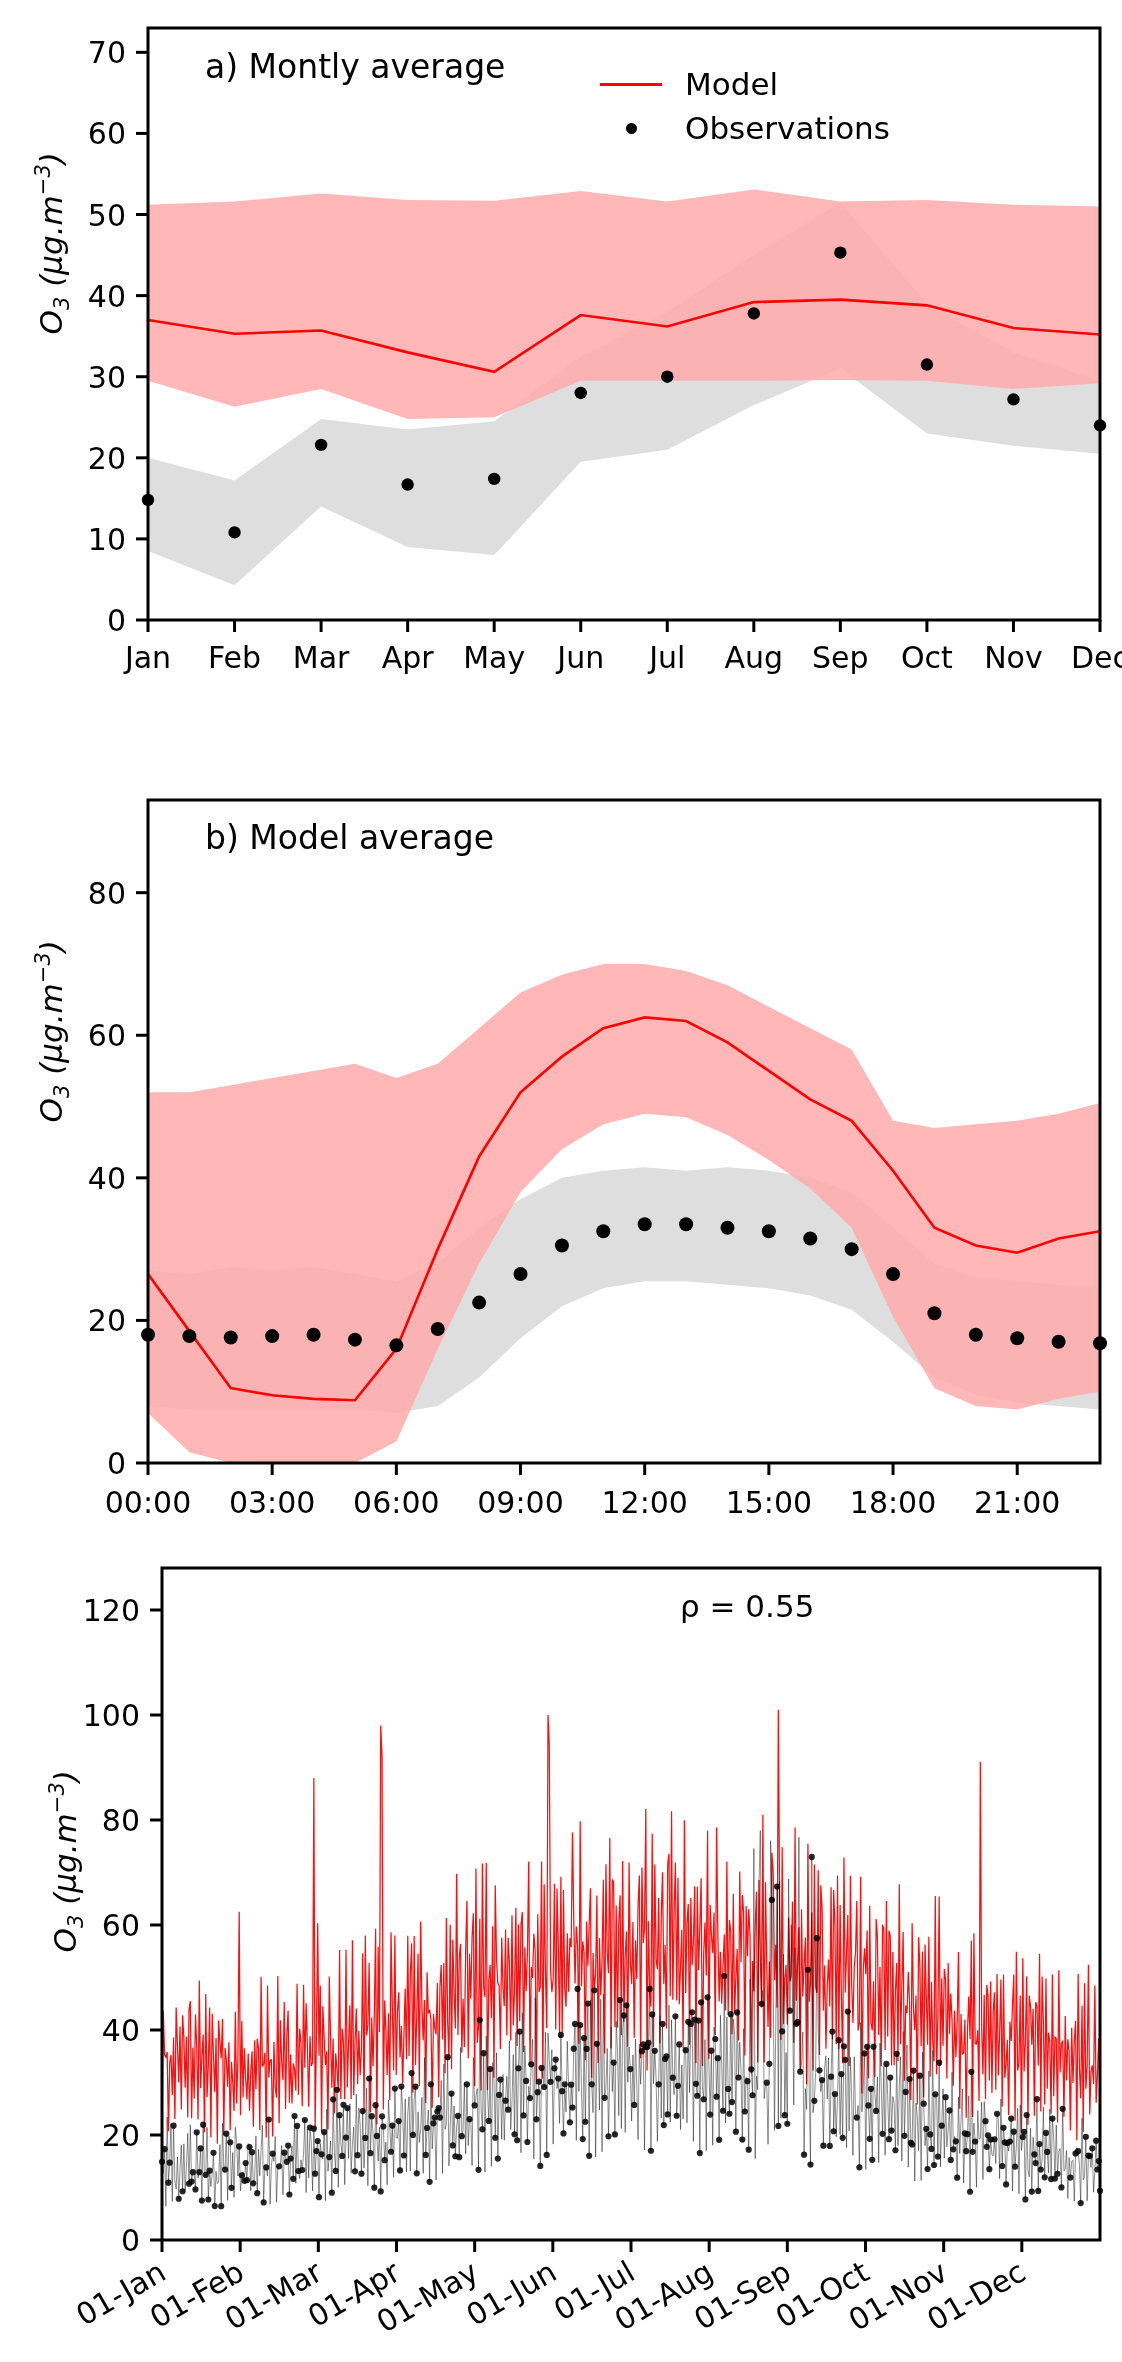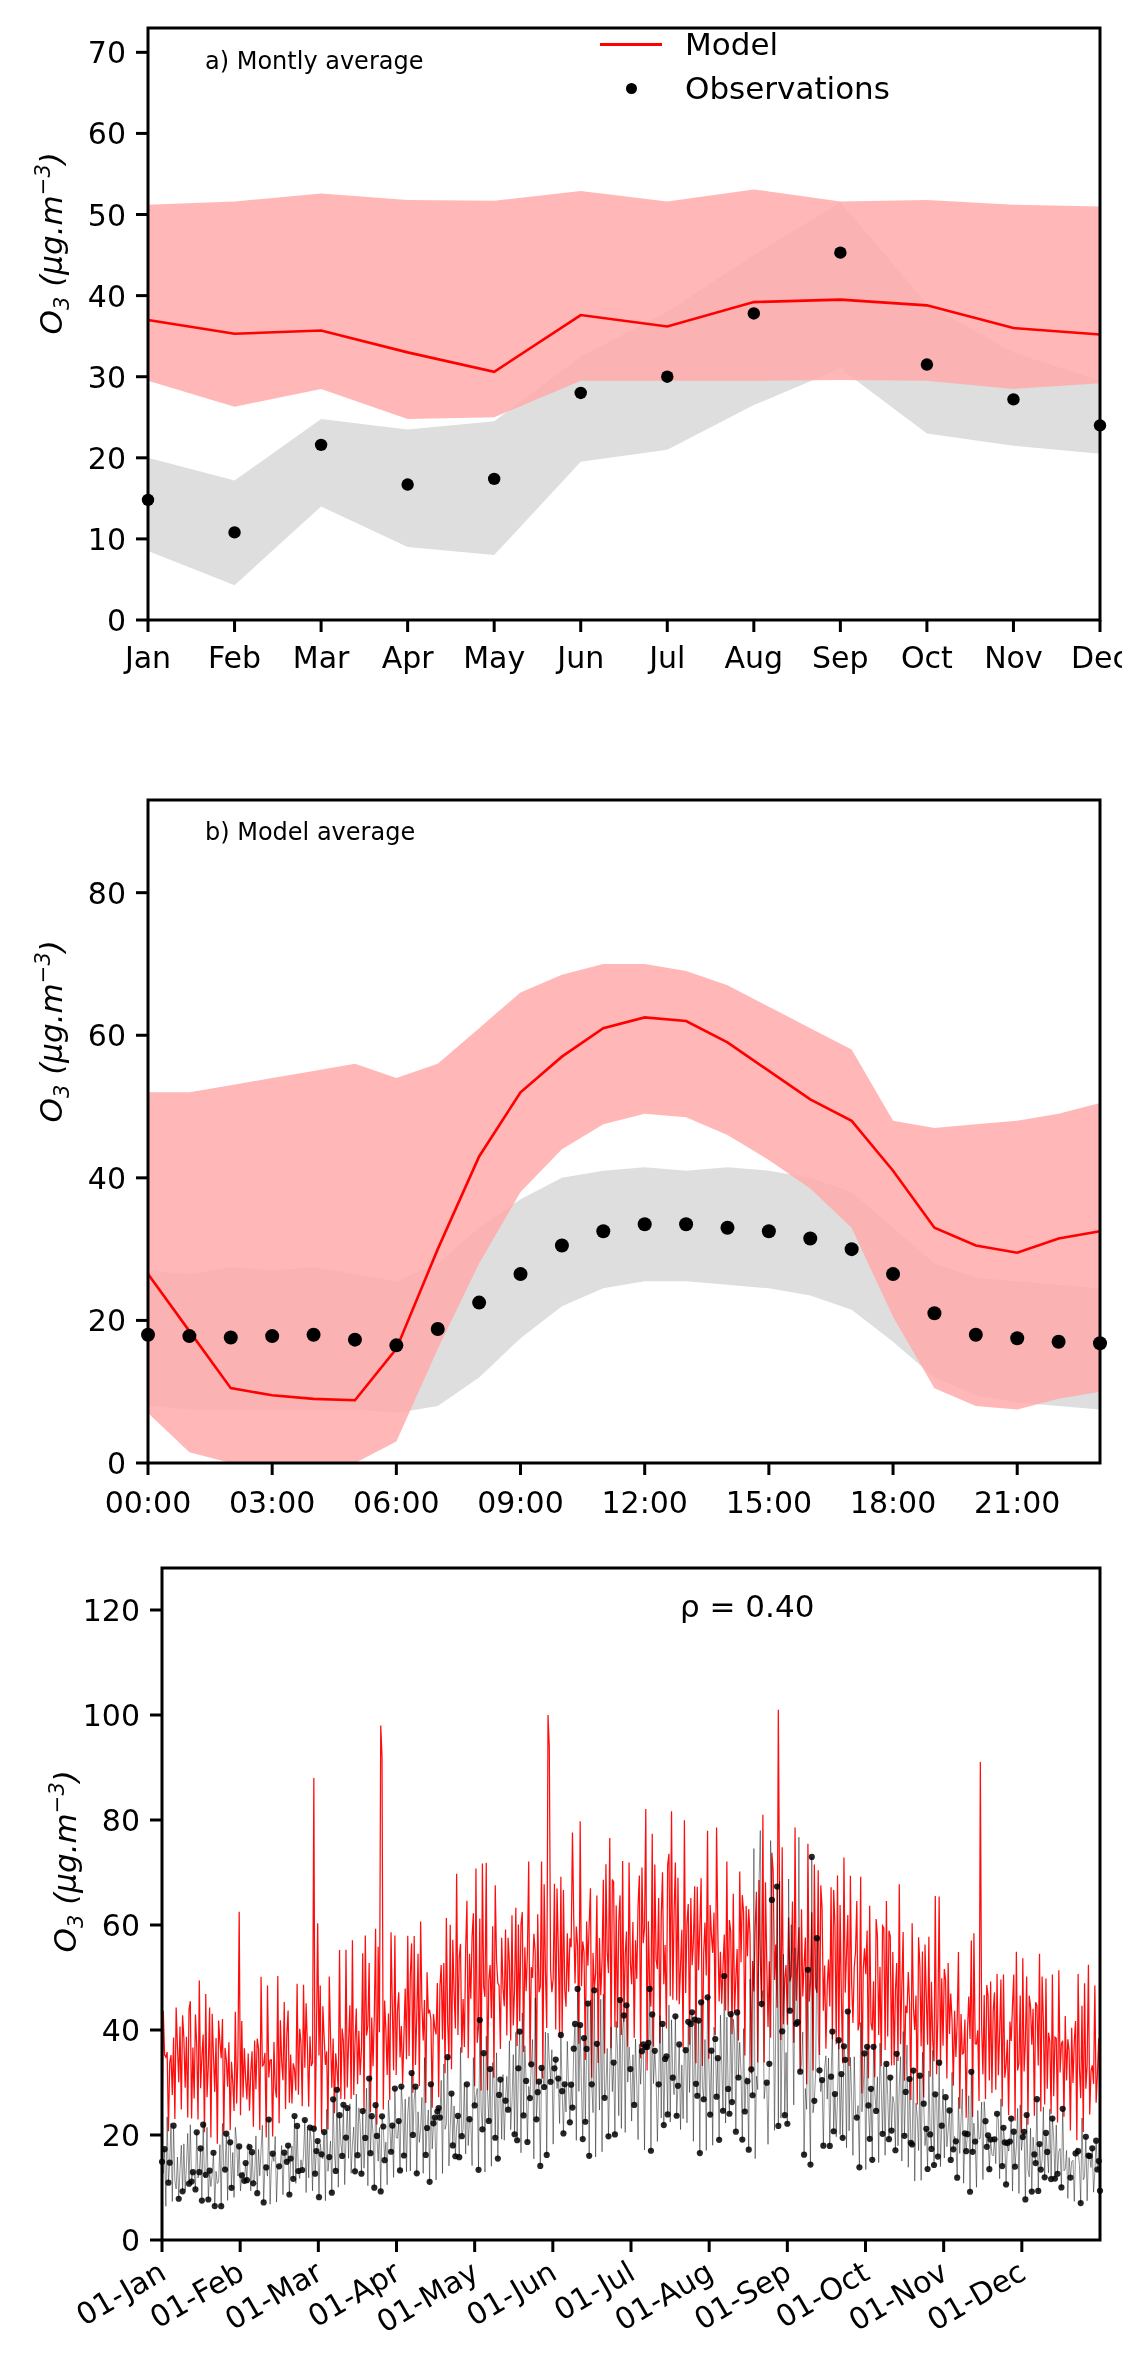--- a/index.html
+++ b/index.html
@@ -9,26 +9,26 @@
 
   .panel{position:absolute;}
 
   svg{display:block;}
 
   .ytitle{position:absolute;font-size:31px;font-style:italic;white-space:nowrap;
           transform:rotate(-90deg);transform-origin:center center;}
   .ytitle sub{font-size:21px;font-style:italic;}
   .ytitle sup{font-size:21px;font-style:italic;}
 
-  .paneltitle{position:absolute;font-size:24px;white-space:nowrap;}
+  .paneltitle{position:absolute;font-size:33px;white-space:nowrap;}
   .annot{position:absolute;font-size:31px;white-space:nowrap;}
   .annot i{font-style:italic;}
   .annot sup{font-size:21px;}
 
-  .legend{position:absolute;}
+  .legend{position:absolute;margin-top:40px;}
   .legrow{display:flex;align-items:center;height:44px;}
   .legswatch{width:72px;display:flex;align-items:center;justify-content:center;}
   .legline{width:62px;height:3px;background:#ff0000;}
   .legdot{width:11px;height:11px;border-radius:50%;background:#000;}
   .legtext{font-size:31px;margin-left:18px;}
 </style>
 </head>
 <body>
 
 <div class="fig">
@@ -182,21 +182,21 @@
       </svg>
   </div>
 
   <div class="panel" id="panel-c" style="left:0;top:1540px;width:1122px;height:822px;">
 
     <div class="ytitle" style="left:-58px;top:300px;width:250px;text-align:center;">
       <span><i>O</i><sub>3</sub> (<i>μg.m</i><sup>−3</sup>)</span>
     </div>
 
 
-    <div class="annot" style="left:680px;top:48px;">ρ = 0.40</div>
+    <div class="annot" style="left:680px;top:48px;">ρ = 0.55</div>
 
 
     <svg id="svg-c" style="position:absolute;left:0;top:0;" width="1122" height="822">
         <path d="M162.00,603.70 L163.29,470.79 L164.57,514.86 L165.86,517.33 L167.15,512.11 L168.43,591.19 L169.72,522.53 L171.01,515.11 L172.29,555.07 L173.58,497.41 L174.87,578.89 L176.15,467.62 L177.44,506.00 L178.73,542.13 L180.01,486.55 L181.30,569.46 L182.59,475.36 L183.87,497.89 L185.16,547.78 L186.45,496.75 L187.73,577.61 L189.02,469.62 L190.31,461.19 L191.59,578.49 L192.88,507.62 L194.17,558.42 L195.45,474.39 L196.74,506.55 L198.03,579.48 L199.31,440.42 L200.60,548.16 L201.89,516.73 L203.17,494.47 L204.46,592.12 L205.75,454.04 L207.03,557.19 L208.32,525.70 L209.61,467.58 L210.89,597.53 L212.18,473.72 L213.47,516.13 L214.75,551.86 L216.04,498.01 L217.33,603.79 L218.61,480.50 L219.90,501.60 L221.19,518.14 L222.47,479.10 L223.76,595.51 L225.05,507.91 L226.33,520.06 L227.62,546.83 L228.91,502.29 L230.19,590.20 L231.48,521.67 L232.77,542.28 L234.05,570.92 L235.34,471.77 L236.63,563.60 L237.91,517.74 L239.20,371.82 L240.49,575.26 L241.78,480.90 L243.06,557.48 L244.35,508.23 L245.64,538.71 L246.92,559.36 L248.21,513.45 L249.50,570.72 L250.78,531.44 L252.07,511.21 L253.36,586.66 L254.64,500.58 L255.93,549.30 L257.22,498.67 L258.50,508.38 L259.79,590.03 L261.08,436.81 L262.36,526.38 L263.65,523.94 L264.94,512.94 L266.22,597.55 L267.51,445.48 L268.80,537.48 L270.08,520.17 L271.37,519.86 L272.66,596.43 L273.94,502.02 L275.23,548.07 L276.52,557.63 L277.80,435.92 L279.09,583.33 L280.38,480.22 L281.66,521.22 L282.95,540.28 L284.24,461.91 L285.52,569.09 L286.81,494.85 L288.10,470.42 L289.38,562.78 L290.67,514.52 L291.96,563.58 L293.24,523.38 L294.53,529.37 L295.82,550.60 L297.10,443.67 L298.39,554.63 L299.68,488.74 L300.96,502.60 L302.25,566.30 L303.54,444.65 L304.82,527.63 L306.11,463.26 L307.40,505.70 L308.68,566.73 L309.97,496.20 L311.26,525.92 L312.54,522.64 L313.83,238.00 L315.12,588.93 L316.40,495.99 L317.69,383.27 L318.98,515.52 L320.26,445.41 L321.55,591.98 L322.84,466.18 L324.12,496.83 L325.41,524.95 L326.70,511.39 L327.98,589.55 L329.27,436.57 L330.56,497.68 L331.84,547.68 L333.13,498.57 L334.42,573.18 L335.70,513.21 L336.99,529.77 L338.28,550.73 L339.56,410.05 L340.85,559.08 L342.14,488.63 L343.42,501.90 L344.71,559.27 L346.00,409.87 L347.28,547.58 L348.57,502.99 L349.86,465.33 L351.14,559.07 L352.43,400.31 L353.72,555.08 L355.00,502.92 L356.29,468.53 L357.58,544.13 L358.86,490.86 L360.15,535.24 L361.44,509.67 L362.72,413.16 L364.01,571.57 L365.30,395.56 L366.58,495.46 L367.87,485.52 L369.16,422.94 L370.44,572.21 L371.73,477.58 L373.02,526.12 L374.30,475.43 L375.59,388.65 L376.88,584.48 L378.16,406.86 L379.45,492.15 L380.74,185.50 L382.02,217.00 L383.31,569.44 L384.60,460.57 L385.88,490.14 L387.17,534.90 L388.46,473.45 L389.74,560.25 L391.03,392.21 L392.32,466.70 L393.60,530.22 L394.89,395.47 L396.18,535.01 L397.47,470.73 L398.75,452.28 L400.04,517.44 L401.33,485.95 L402.61,543.64 L403.90,496.95 L405.19,448.51 L406.47,519.34 L407.76,395.76 L409.05,515.90 L410.33,434.65 L411.62,403.39 L412.91,552.77 L414.19,396.07 L415.48,525.00 L416.77,475.32 L418.05,413.85 L419.34,545.99 L420.63,381.62 L421.91,464.86 L423.20,500.60 L424.49,460.10 L425.77,563.08 L427.06,432.21 L428.35,473.51 L429.63,469.73 L430.92,479.75 L432.21,567.65 L433.49,474.02 L434.78,487.95 L436.07,494.37 L437.35,442.96 L438.64,557.27 L439.93,446.28 L441.21,425.10 L442.50,499.50 L443.79,422.95 L445.07,533.31 L446.36,377.96 L447.65,481.87 L448.93,518.77 L450.22,384.82 L451.51,529.35 L452.79,399.79 L454.08,452.09 L455.37,488.42 L456.65,333.83 L457.94,495.07 L459.23,417.62 L460.51,403.93 L461.80,512.66 L463.09,459.07 L464.37,507.01 L465.66,409.84 L466.95,360.78 L468.23,518.13 L469.52,413.86 L470.81,458.69 L472.09,396.35 L473.38,373.23 L474.67,546.33 L475.95,328.49 L477.24,502.85 L478.53,486.23 L479.81,378.47 L481.10,550.46 L482.39,323.55 L483.67,446.68 L484.96,457.00 L486.25,322.78 L487.53,550.36 L488.82,439.97 L490.11,424.93 L491.39,478.24 L492.68,386.20 L493.97,537.84 L495.25,345.18 L496.54,420.27 L497.83,443.13 L499.11,445.59 L500.40,508.99 L501.69,397.85 L502.97,447.58 L504.26,466.29 L505.55,389.51 L506.83,495.51 L508.12,397.78 L509.41,422.75 L510.69,500.49 L511.98,375.38 L513.27,485.60 L514.55,449.87 L515.84,367.75 L517.13,506.03 L518.41,384.40 L519.70,481.26 L520.99,384.63 L522.27,371.96 L523.56,512.00 L524.85,407.21 L526.13,451.16 L527.42,412.76 L528.71,321.49 L529.99,526.18 L531.28,426.97 L532.57,437.87 L533.85,393.75 L535.14,410.62 L536.43,544.45 L537.71,374.37 L539.00,452.15 L540.29,446.72 L541.57,321.44 L542.86,538.38 L544.15,344.28 L545.43,430.95 L546.72,487.92 L548.01,175.00 L549.29,206.50 L550.58,429.62 L551.87,452.26 L553.16,439.03 L554.44,343.76 L555.73,489.60 L557.02,348.48 L558.30,407.05 L559.59,497.22 L560.88,336.83 L562.16,495.16 L563.45,349.98 L564.74,449.26 L566.02,466.65 L567.31,393.29 L568.60,451.84 L569.88,398.38 L571.17,407.12 L572.46,292.44 L573.74,379.35 L575.03,443.54 L576.32,386.44 L577.60,405.66 L578.89,503.84 L580.18,281.34 L581.46,446.27 L582.75,401.42 L584.04,412.29 L585.32,519.99 L586.61,381.58 L587.90,425.77 L589.18,384.45 L590.47,348.34 L591.76,537.68 L593.04,413.10 L594.33,449.02 L595.62,433.50 L596.90,355.42 L598.19,522.99 L599.48,398.02 L600.76,455.17 L602.05,420.38 L603.34,339.77 L604.62,513.49 L605.91,324.31 L607.20,411.93 L608.48,433.09 L609.77,297.91 L611.06,508.32 L612.34,339.62 L613.63,342.08 L614.92,487.24 L616.20,365.54 L617.49,487.82 L618.78,381.22 L620.06,355.40 L621.35,495.08 L622.64,320.89 L623.92,481.64 L625.21,415.30 L626.50,391.45 L627.78,506.68 L629.07,322.44 L630.36,422.57 L631.64,444.24 L632.93,382.13 L634.22,497.71 L635.50,400.20 L636.79,438.88 L638.08,365.00 L639.36,335.59 L640.65,518.18 L641.94,327.47 L643.22,403.23 L644.51,387.82 L645.80,269.05 L647.08,530.38 L648.37,381.33 L649.66,444.55 L650.94,466.61 L652.23,293.78 L653.52,506.63 L654.80,324.59 L656.09,419.25 L657.38,429.10 L658.66,358.07 L659.95,503.58 L661.24,377.12 L662.52,332.35 L663.81,444.31 L665.10,404.94 L666.38,488.56 L667.67,324.88 L668.96,313.71 L670.24,456.15 L671.53,271.21 L672.82,459.86 L674.10,372.64 L675.39,322.57 L676.68,460.52 L677.96,337.77 L679.25,464.18 L680.54,425.22 L681.82,389.75 L683.11,508.10 L684.40,280.20 L685.68,452.91 L686.97,382.90 L688.26,363.89 L689.54,504.87 L690.83,357.96 L692.12,425.19 L693.40,401.83 L694.69,346.23 L695.98,523.25 L697.26,346.76 L698.55,430.14 L699.84,386.51 L701.12,338.16 L702.41,526.09 L703.70,412.82 L704.98,382.61 L706.27,435.49 L707.56,290.66 L708.84,518.70 L710.13,364.93 L711.42,394.91 L712.71,412.84 L713.99,372.56 L715.28,494.89 L716.57,287.46 L717.85,393.63 L719.14,461.50 L720.43,411.88 L721.71,463.85 L723.00,426.89 L724.29,394.53 L725.57,470.53 L726.86,321.45 L728.15,473.85 L729.43,380.03 L730.72,391.29 L732.01,494.20 L733.29,353.75 L734.58,473.16 L735.87,437.39 L737.15,408.91 L738.44,500.47 L739.73,331.40 L741.01,422.27 L742.30,355.15 L743.59,372.05 L744.87,515.48 L746.16,366.00 L747.45,416.35 L748.73,369.15 L750.02,394.78 L751.31,533.41 L752.59,420.97 L753.88,451.42 L755.17,387.46 L756.45,351.69 L757.74,522.38 L759.03,340.10 L760.31,417.76 L761.60,467.54 L762.89,274.78 L764.17,522.57 L765.46,342.35 L766.75,422.82 L768.03,487.07 L769.32,421.36 L770.61,497.78 L771.89,312.77 L773.18,331.28 L774.47,439.99 L775.75,404.50 L777.04,467.79 L778.33,169.75 L779.61,366.77 L780.90,499.97 L782.19,307.21 L783.47,484.26 L784.76,438.51 L786.05,425.05 L787.33,484.64 L788.62,377.47 L789.91,441.47 L791.19,435.84 L792.48,361.40 L793.77,502.87 L795.05,287.46 L796.34,460.83 L797.63,422.30 L798.91,387.34 L800.20,531.58 L801.49,369.20 L802.77,456.39 L804.06,425.67 L805.35,397.60 L806.63,544.33 L807.92,303.72 L809.21,461.81 L810.49,442.38 L811.78,372.24 L813.07,530.49 L814.35,324.42 L815.64,446.94 L816.93,452.76 L818.21,330.33 L819.50,514.88 L820.79,345.39 L822.07,367.70 L823.36,470.75 L824.65,425.51 L825.93,508.78 L827.22,446.31 L828.51,419.62 L829.79,466.56 L831.08,347.25 L832.37,499.23 L833.65,350.03 L834.94,385.57 L836.23,504.32 L837.51,335.40 L838.80,509.16 L840.09,365.12 L841.37,455.71 L842.66,523.34 L843.95,317.49 L845.23,452.61 L846.52,414.10 L847.81,375.13 L849.09,526.07 L850.38,335.70 L851.67,443.75 L852.95,483.07 L854.24,427.79 L855.53,411.55 L856.81,361.03 L858.10,490.40 L859.39,483.21 L860.67,336.64 L861.96,553.38 L863.25,429.36 L864.53,408.27 L865.82,434.16 L867.11,390.63 L868.40,538.14 L869.68,365.77 L870.97,482.88 L872.26,490.29 L873.54,441.38 L874.83,537.15 L876.12,379.01 L877.40,395.67 L878.69,494.93 L879.98,426.72 L881.26,526.32 L882.55,385.85 L883.84,388.19 L885.12,509.98 L886.41,361.11 L887.70,496.55 L888.98,390.68 L890.27,396.20 L891.56,525.46 L892.84,412.05 L894.13,525.29 L895.42,450.78 L896.70,423.10 L897.99,520.93 L899.28,344.34 L900.56,504.16 L901.85,445.91 L903.14,392.05 L904.42,540.82 L905.71,465.57 L907.00,473.10 L908.28,431.91 L909.57,463.65 L910.86,560.03 L912.14,383.16 L913.43,467.95 L914.72,489.91 L916.00,455.61 L917.29,564.47 L918.58,397.26 L919.86,425.79 L921.15,506.30 L922.44,411.39 L923.72,557.58 L925.01,404.58 L926.30,456.59 L927.58,504.84 L928.87,396.81 L930.16,536.72 L931.44,441.88 L932.73,500.90 L934.02,521.35 L935.30,356.01 L936.59,534.30 L937.88,476.83 L939.16,356.50 L940.45,525.46 L941.74,438.18 L943.02,505.73 L944.31,428.98 L945.60,439.94 L946.88,538.52 L948.17,422.97 L949.46,493.98 L950.74,453.56 L952.03,479.66 L953.32,545.82 L954.60,470.72 L955.89,517.04 L957.18,481.20 L958.46,411.91 L959.75,568.71 L961.04,474.01 L962.32,514.03 L963.61,512.91 L964.90,479.40 L966.18,577.65 L967.47,491.75 L968.76,456.64 L970.04,498.99 L971.33,400.50 L972.62,577.09 L973.90,393.34 L975.19,503.79 L976.48,503.96 L977.76,490.22 L979.05,561.09 L980.34,222.08 L981.62,484.85 L982.91,534.36 L984.20,455.04 L985.48,558.89 L986.77,445.05 L988.06,455.58 L989.34,540.45 L990.63,441.56 L991.92,552.95 L993.20,470.88 L994.49,452.39 L995.78,549.77 L997.06,433.89 L998.35,535.12 L999.64,493.20 L1000.92,439.60 L1002.21,566.50 L1003.50,434.59 L1004.78,537.66 L1006.07,525.08 L1007.36,499.84 L1008.64,575.35 L1009.93,481.46 L1011.22,500.88 L1012.50,464.99 L1013.79,434.45 L1015.08,580.71 L1016.36,411.75 L1017.65,530.45 L1018.94,523.02 L1020.22,455.44 L1021.51,592.98 L1022.80,418.33 L1024.09,531.47 L1025.37,501.78 L1026.66,436.49 L1027.95,584.76 L1029.23,455.66 L1030.52,466.34 L1031.81,504.72 L1033.09,468.74 L1034.38,575.64 L1035.67,462.19 L1036.95,465.70 L1038.24,525.60 L1039.53,413.80 L1040.81,571.44 L1042.10,436.57 L1043.39,482.12 L1044.67,564.40 L1045.96,438.51 L1047.25,548.79 L1048.53,492.66 L1049.82,501.87 L1051.11,573.68 L1052.39,434.49 L1053.68,556.34 L1054.97,497.19 L1056.25,498.38 L1057.54,582.49 L1058.83,430.27 L1060.11,532.42 L1061.40,503.59 L1062.69,500.81 L1063.97,576.80 L1065.26,476.11 L1066.55,540.55 L1067.83,499.37 L1069.12,510.71 L1070.41,590.54 L1071.69,487.78 L1072.98,542.97 L1074.27,501.83 L1075.55,480.93 L1076.84,600.24 L1078.13,434.01 L1079.41,528.30 L1080.70,558.25 L1081.99,465.70 L1083.27,592.10 L1084.56,443.21 L1085.85,548.71 L1087.13,525.63 L1088.42,424.84 L1089.71,574.59 L1090.99,531.00 L1092.28,525.37 L1093.57,544.07 L1094.85,445.56 L1096.14,562.83 L1097.43,533.53 L1098.71,498.18 L1100.00,560.34 " fill="none" stroke="#ff0000" stroke-width="1.25" stroke-opacity="0.95"></path>
         <path d="M162.00,621.84 L163.29,633.47 L164.57,609.16 L165.86,666.25 L167.15,576.94 L168.43,642.72 L169.72,622.67 L171.01,583.33 L172.29,661.53 L173.58,585.70 L174.87,640.72 L176.15,648.89 L177.44,617.01 L178.73,658.76 L180.01,629.80 L181.30,605.20 L182.59,651.31 L183.87,603.85 L185.16,650.46 L186.45,626.47 L187.73,593.40 L189.02,643.65 L190.31,584.78 L191.59,641.55 L192.88,632.20 L194.17,632.52 L195.45,649.44 L196.74,592.32 L198.03,638.01 L199.31,632.20 L200.60,608.41 L201.89,660.53 L203.17,584.64 L204.46,637.83 L205.75,634.86 L207.03,587.31 L208.32,659.51 L209.61,630.65 L210.89,646.49 L212.18,634.33 L213.47,612.75 L214.75,666.11 L216.04,631.33 L217.33,643.52 L218.61,641.83 L219.90,604.61 L221.19,666.15 L222.47,583.43 L223.76,627.07 L225.05,629.53 L226.33,593.66 L227.62,660.40 L228.91,595.76 L230.19,602.35 L231.48,647.85 L232.77,612.49 L234.05,657.36 L235.34,587.34 L236.63,601.38 L237.91,635.97 L239.20,606.40 L240.49,650.88 L241.78,635.32 L243.06,631.85 L244.35,640.80 L245.64,623.12 L246.92,640.15 L248.21,603.48 L249.50,607.06 L250.78,650.95 L252.07,612.16 L253.36,643.34 L254.64,638.45 L255.93,595.90 L257.22,653.15 L258.50,609.34 L259.79,635.79 L261.08,609.83 L262.36,585.19 L263.65,662.47 L264.94,624.61 L266.22,627.42 L267.51,636.12 L268.80,579.52 L270.08,664.23 L271.37,625.99 L272.66,613.71 L273.94,621.44 L275.23,596.49 L276.52,662.13 L277.80,626.59 L279.09,626.35 L280.38,624.50 L281.66,605.59 L282.95,654.73 L284.24,612.71 L285.52,618.12 L286.81,621.85 L288.10,605.55 L289.38,654.49 L290.67,618.48 L291.96,606.00 L293.24,638.81 L294.53,576.11 L295.82,643.32 L297.10,585.89 L298.39,631.02 L299.68,638.43 L300.96,619.80 L302.25,630.02 L303.54,614.35 L304.82,580.00 L306.11,652.55 L307.40,588.96 L308.68,637.87 L309.97,587.53 L311.26,601.79 L312.54,650.76 L313.83,588.66 L315.12,633.70 L316.40,611.12 L317.69,601.01 L318.98,657.15 L320.26,603.56 L321.55,614.29 L322.84,618.89 L324.12,592.10 L325.41,660.76 L326.70,569.28 L327.98,631.25 L329.27,617.07 L330.56,601.04 L331.84,652.71 L333.13,559.37 L334.42,612.90 L335.70,630.88 L336.99,549.73 L338.28,647.24 L339.56,575.16 L340.85,602.87 L342.14,615.94 L343.42,564.77 L344.71,644.65 L346.00,597.54 L347.28,568.02 L348.57,618.28 L349.86,563.74 L351.14,633.29 L352.43,604.66 L353.72,587.12 L355.00,631.31 L356.29,554.02 L357.58,615.21 L358.86,567.90 L360.15,584.26 L361.44,633.72 L362.72,571.03 L364.01,628.25 L365.30,597.95 L366.58,548.20 L367.87,645.71 L369.16,538.48 L370.44,613.19 L371.73,576.17 L373.02,593.31 L374.30,647.64 L375.59,565.18 L376.88,595.96 L378.16,621.19 L379.45,587.46 L380.74,651.38 L382.02,576.31 L383.31,586.52 L384.60,620.20 L385.88,602.18 L387.17,644.74 L388.46,560.24 L389.74,584.59 L391.03,611.77 L392.32,585.61 L393.60,637.40 L394.89,548.53 L396.18,597.69 L397.47,598.18 L398.75,581.06 L400.04,630.46 L401.33,546.61 L402.61,567.61 L403.90,615.51 L405.19,559.13 L406.47,631.78 L407.76,573.47 L409.05,556.72 L410.33,630.95 L411.62,533.07 L412.91,594.90 L414.19,558.62 L415.48,546.63 L416.77,633.33 L418.05,571.79 L419.34,602.34 L420.63,589.34 L421.91,557.45 L423.20,633.35 L424.49,517.72 L425.77,614.88 L427.06,587.99 L428.35,570.03 L429.63,641.87 L430.92,544.25 L432.21,608.95 L433.49,583.30 L434.78,577.53 L436.07,640.04 L437.35,571.57 L438.64,568.10 L439.93,577.56 L441.21,540.35 L442.50,633.47 L443.79,523.95 L445.07,589.29 L446.36,584.05 L447.65,517.15 L448.93,625.83 L450.22,586.15 L451.51,553.55 L452.79,605.44 L454.08,565.99 L455.37,616.23 L456.65,587.07 L457.94,575.94 L459.23,617.13 L460.51,507.43 L461.80,596.19 L463.09,589.50 L464.37,542.65 L465.66,613.93 L466.95,544.29 L468.23,605.55 L469.52,579.22 L470.81,579.15 L472.09,625.60 L473.38,517.60 L474.67,565.38 L475.95,556.27 L477.24,548.52 L478.53,629.84 L479.81,480.04 L481.10,568.92 L482.39,589.29 L483.67,513.22 L484.96,632.01 L486.25,496.11 L487.53,551.94 L488.82,580.97 L490.11,529.02 L491.39,626.24 L492.68,522.56 L493.97,539.59 L495.25,597.77 L496.54,512.79 L497.83,618.57 L499.11,554.97 L500.40,539.57 L501.69,599.16 L502.97,534.51 L504.26,600.26 L505.55,560.67 L506.83,536.35 L508.12,569.72 L509.41,500.72 L510.69,589.66 L511.98,562.30 L513.27,514.63 L514.55,594.26 L515.84,492.23 L517.13,600.23 L518.41,528.23 L519.70,491.57 L520.99,612.81 L522.27,472.91 L523.56,575.44 L524.85,505.76 L526.13,540.88 L527.42,602.02 L528.71,546.40 L529.99,558.03 L531.28,524.32 L532.57,499.50 L533.85,618.84 L535.14,457.75 L536.43,579.35 L537.71,552.14 L539.00,541.55 L540.29,625.95 L541.57,527.97 L542.86,537.04 L544.15,547.01 L545.43,492.10 L546.72,614.89 L548.01,492.97 L549.29,519.79 L550.58,541.79 L551.87,509.79 L553.16,604.14 L554.44,528.29 L555.73,519.60 L557.02,548.44 L558.30,538.52 L559.59,583.46 L560.88,494.95 L562.16,551.14 L563.45,593.42 L564.74,544.25 L566.02,571.91 L567.31,501.31 L568.60,547.84 L569.88,582.31 L571.17,544.67 L572.46,567.62 L573.74,508.63 L575.03,483.95 L576.32,600.42 L577.60,448.95 L578.89,551.44 L580.18,485.00 L581.46,547.74 L582.75,599.05 L584.04,498.08 L585.32,581.73 L586.61,508.88 L587.90,463.49 L589.18,615.79 L590.47,459.83 L591.76,544.30 L593.04,572.63 L594.33,450.25 L595.62,616.98 L596.90,503.87 L598.19,510.44 L599.48,570.07 L600.76,459.28 L602.05,611.81 L603.34,454.16 L604.62,557.83 L605.91,548.92 L607.20,508.42 L608.48,596.36 L609.77,533.03 L611.06,487.03 L612.34,551.61 L613.63,522.59 L614.92,594.44 L616.20,481.39 L617.49,509.54 L618.78,575.67 L620.06,460.07 L621.35,588.46 L622.64,489.59 L623.92,475.41 L625.21,592.48 L626.50,465.24 L627.78,542.12 L629.07,507.08 L630.36,529.08 L631.64,581.08 L632.93,514.71 L634.22,564.97 L635.50,499.14 L636.79,545.27 L638.08,599.56 L639.36,504.12 L640.65,544.21 L641.94,511.14 L643.22,504.41 L644.51,609.96 L645.80,506.88 L647.08,506.89 L648.37,502.90 L649.66,448.97 L650.94,610.75 L652.23,474.43 L653.52,543.68 L654.80,510.87 L656.09,538.55 L657.38,601.47 L658.66,544.34 L659.95,475.59 L661.24,578.00 L662.52,483.95 L663.81,585.05 L665.10,518.98 L666.38,516.25 L667.67,574.46 L668.96,465.04 L670.24,582.07 L671.53,479.80 L672.82,537.63 L674.10,554.61 L675.39,476.30 L676.68,575.75 L677.96,545.80 L679.25,504.39 L680.54,589.59 L681.82,524.88 L683.11,578.75 L684.40,507.87 L685.68,510.13 L686.97,582.82 L688.26,481.84 L689.54,552.49 L690.83,483.89 L692.12,472.24 L693.40,601.38 L694.69,479.57 L695.98,543.79 L697.26,555.74 L698.55,480.59 L699.84,613.04 L701.12,462.33 L702.41,546.86 L703.70,559.27 L704.98,499.50 L706.27,610.44 L707.56,457.33 L708.84,522.80 L710.13,574.56 L711.42,510.63 L712.71,605.30 L713.99,487.10 L715.28,498.98 L716.57,556.68 L717.85,518.14 L719.14,599.78 L720.43,475.12 L721.71,524.54 L723.00,570.73 L724.29,435.98 L725.57,583.04 L726.86,477.09 L728.15,548.88 L729.43,573.73 L730.72,474.13 L732.01,562.06 L733.29,479.07 L734.58,494.70 L735.87,591.69 L737.15,472.43 L738.44,537.50 L739.73,502.38 L741.01,531.72 L742.30,599.55 L743.59,488.57 L744.87,571.50 L746.16,537.32 L747.45,541.17 L748.73,609.64 L750.02,439.09 L751.31,529.36 L752.59,555.24 L753.88,308.49 L755.17,618.68 L756.45,536.18 L757.74,549.67 L759.03,344.01 L760.31,290.50 L761.60,463.80 L762.89,450.46 L764.17,558.77 L765.46,544.17 L766.75,542.68 L768.03,604.34 L769.32,523.84 L770.61,300.60 L771.89,359.93 L773.18,439.44 L774.47,590.35 L775.75,489.18 L777.04,346.58 L778.33,585.92 L779.61,341.20 L780.90,578.21 L782.19,491.42 L783.47,414.31 L784.76,575.19 L786.05,512.48 L787.33,583.74 L788.62,338.97 L789.91,470.63 L791.19,384.66 L792.48,457.99 L793.77,564.92 L795.05,407.76 L796.34,483.86 L797.63,482.18 L798.91,297.22 L800.20,531.70 L801.49,524.36 L802.77,492.05 L804.06,614.64 L805.35,548.56 L806.63,569.30 L807.92,429.76 L809.21,548.33 L810.49,624.60 L811.78,316.90 L813.07,572.72 L814.35,560.78 L815.64,532.78 L816.93,398.15 L818.21,490.93 L819.50,530.31 L820.79,551.61 L822.07,540.12 L823.36,605.72 L824.65,527.55 L825.93,515.83 L827.22,559.07 L828.51,518.00 L829.79,605.94 L831.08,536.70 L832.37,491.55 L833.65,591.27 L834.94,554.12 L836.23,596.77 L837.51,557.46 L838.80,500.22 L840.09,594.59 L841.37,534.11 L842.66,597.87 L843.95,506.37 L845.23,519.87 L846.52,607.76 L847.81,471.50 L849.09,590.89 L850.38,517.27 L851.67,557.21 L852.95,615.43 L854.24,516.73 L855.53,573.71 L856.81,577.55 L858.10,565.62 L859.39,627.34 L860.67,482.52 L861.96,571.83 L863.25,548.48 L864.53,513.47 L865.82,629.56 L867.11,506.82 L868.40,565.43 L869.68,598.85 L870.97,548.80 L872.26,619.83 L873.54,506.83 L874.83,553.23 L876.12,570.89 L877.40,536.78 L878.69,622.58 L879.98,503.17 L881.26,547.22 L882.55,593.86 L883.84,526.31 L885.12,615.29 L886.41,523.88 L887.70,555.22 L888.98,599.19 L890.27,537.58 L891.56,590.59 L892.84,556.48 L894.13,563.35 L895.42,610.25 L896.70,513.78 L897.99,605.74 L899.28,546.04 L900.56,516.60 L901.85,621.08 L903.14,491.61 L904.42,595.84 L905.71,551.92 L907.00,504.94 L908.28,627.22 L909.57,539.02 L910.86,602.82 L912.14,604.49 L913.43,530.54 L914.72,641.08 L916.00,563.15 L917.29,576.81 L918.58,610.56 L919.86,535.71 L921.15,640.40 L922.44,512.25 L923.72,563.67 L925.01,605.69 L926.30,588.87 L927.58,628.99 L928.87,530.89 L930.16,594.39 L931.44,608.89 L932.73,510.31 L934.02,624.99 L935.30,554.35 L936.59,556.34 L937.88,616.55 L939.16,522.70 L940.45,626.61 L941.74,585.67 L943.02,548.92 L944.31,618.07 L945.60,557.21 L946.88,606.77 L948.17,590.03 L949.46,570.39 L950.74,619.96 L952.03,532.30 L953.32,609.37 L954.60,596.44 L955.89,601.28 L957.18,637.70 L958.46,557.20 L959.75,613.42 L961.04,580.24 L962.32,548.89 L963.61,643.19 L964.90,593.34 L966.18,611.22 L967.47,594.21 L968.76,555.73 L970.04,651.73 L971.33,531.80 L972.62,611.86 L973.90,583.15 L975.19,601.52 L976.48,647.27 L977.76,570.59 L979.05,599.17 L980.34,598.42 L981.62,562.07 L982.91,639.67 L984.20,561.58 L985.48,581.17 L986.77,606.84 L988.06,595.36 L989.34,629.20 L990.63,599.51 L991.92,614.37 L993.20,615.91 L994.49,599.26 L995.78,623.66 L997.06,573.73 L998.35,579.79 L999.64,638.75 L1000.92,558.90 L1002.21,626.04 L1003.50,587.77 L1004.78,602.31 L1006.07,644.40 L1007.36,603.04 L1008.64,611.01 L1009.93,601.49 L1011.22,578.60 L1012.50,651.14 L1013.79,591.68 L1015.08,626.63 L1016.36,606.60 L1017.65,568.31 L1018.94,653.51 L1020.22,564.82 L1021.51,610.33 L1022.80,596.99 L1024.09,591.77 L1025.37,659.43 L1026.66,575.01 L1027.95,629.62 L1029.23,636.85 L1030.52,588.22 L1031.81,651.56 L1033.09,597.27 L1034.38,614.46 L1035.67,623.11 L1036.95,559.14 L1038.24,650.95 L1039.53,604.12 L1040.81,629.56 L1042.10,620.05 L1043.39,566.91 L1044.67,637.33 L1045.96,592.96 L1047.25,611.90 L1048.53,632.80 L1049.82,568.96 L1051.11,639.12 L1052.39,578.59 L1053.68,598.03 L1054.97,638.54 L1056.25,585.03 L1057.54,633.75 L1058.83,611.60 L1060.11,608.52 L1061.40,647.41 L1062.69,568.84 L1063.97,630.91 L1065.26,629.06 L1066.55,610.47 L1067.83,658.37 L1069.12,617.59 L1070.41,637.61 L1071.69,621.66 L1072.98,620.24 L1074.27,661.35 L1075.55,613.46 L1076.84,607.68 L1078.13,611.19 L1079.41,624.49 L1080.70,663.11 L1081.99,578.01 L1083.27,639.75 L1084.56,636.88 L1085.85,596.77 L1087.13,660.77 L1088.42,615.59 L1089.71,616.00 L1090.99,627.47 L1092.28,608.36 L1093.57,652.21 L1094.85,631.94 L1096.14,600.63 L1097.43,629.48 L1098.71,621.01 L1100.00,650.83 " fill="none" stroke="#000" stroke-width="0.8" stroke-opacity="0.55"></path>
         <circle cx="162.00" cy="621.84" r="3.1" fill="#000" fill-opacity="0.85"></circle>
         <circle cx="164.57" cy="609.16" r="3.1" fill="#000" fill-opacity="0.85"></circle>
         <circle cx="168.43" cy="642.72" r="3.1" fill="#000" fill-opacity="0.85"></circle>
         <circle cx="169.72" cy="622.67" r="3.1" fill="#000" fill-opacity="0.85"></circle>
         <circle cx="173.58" cy="585.70" r="3.1" fill="#000" fill-opacity="0.85"></circle>

